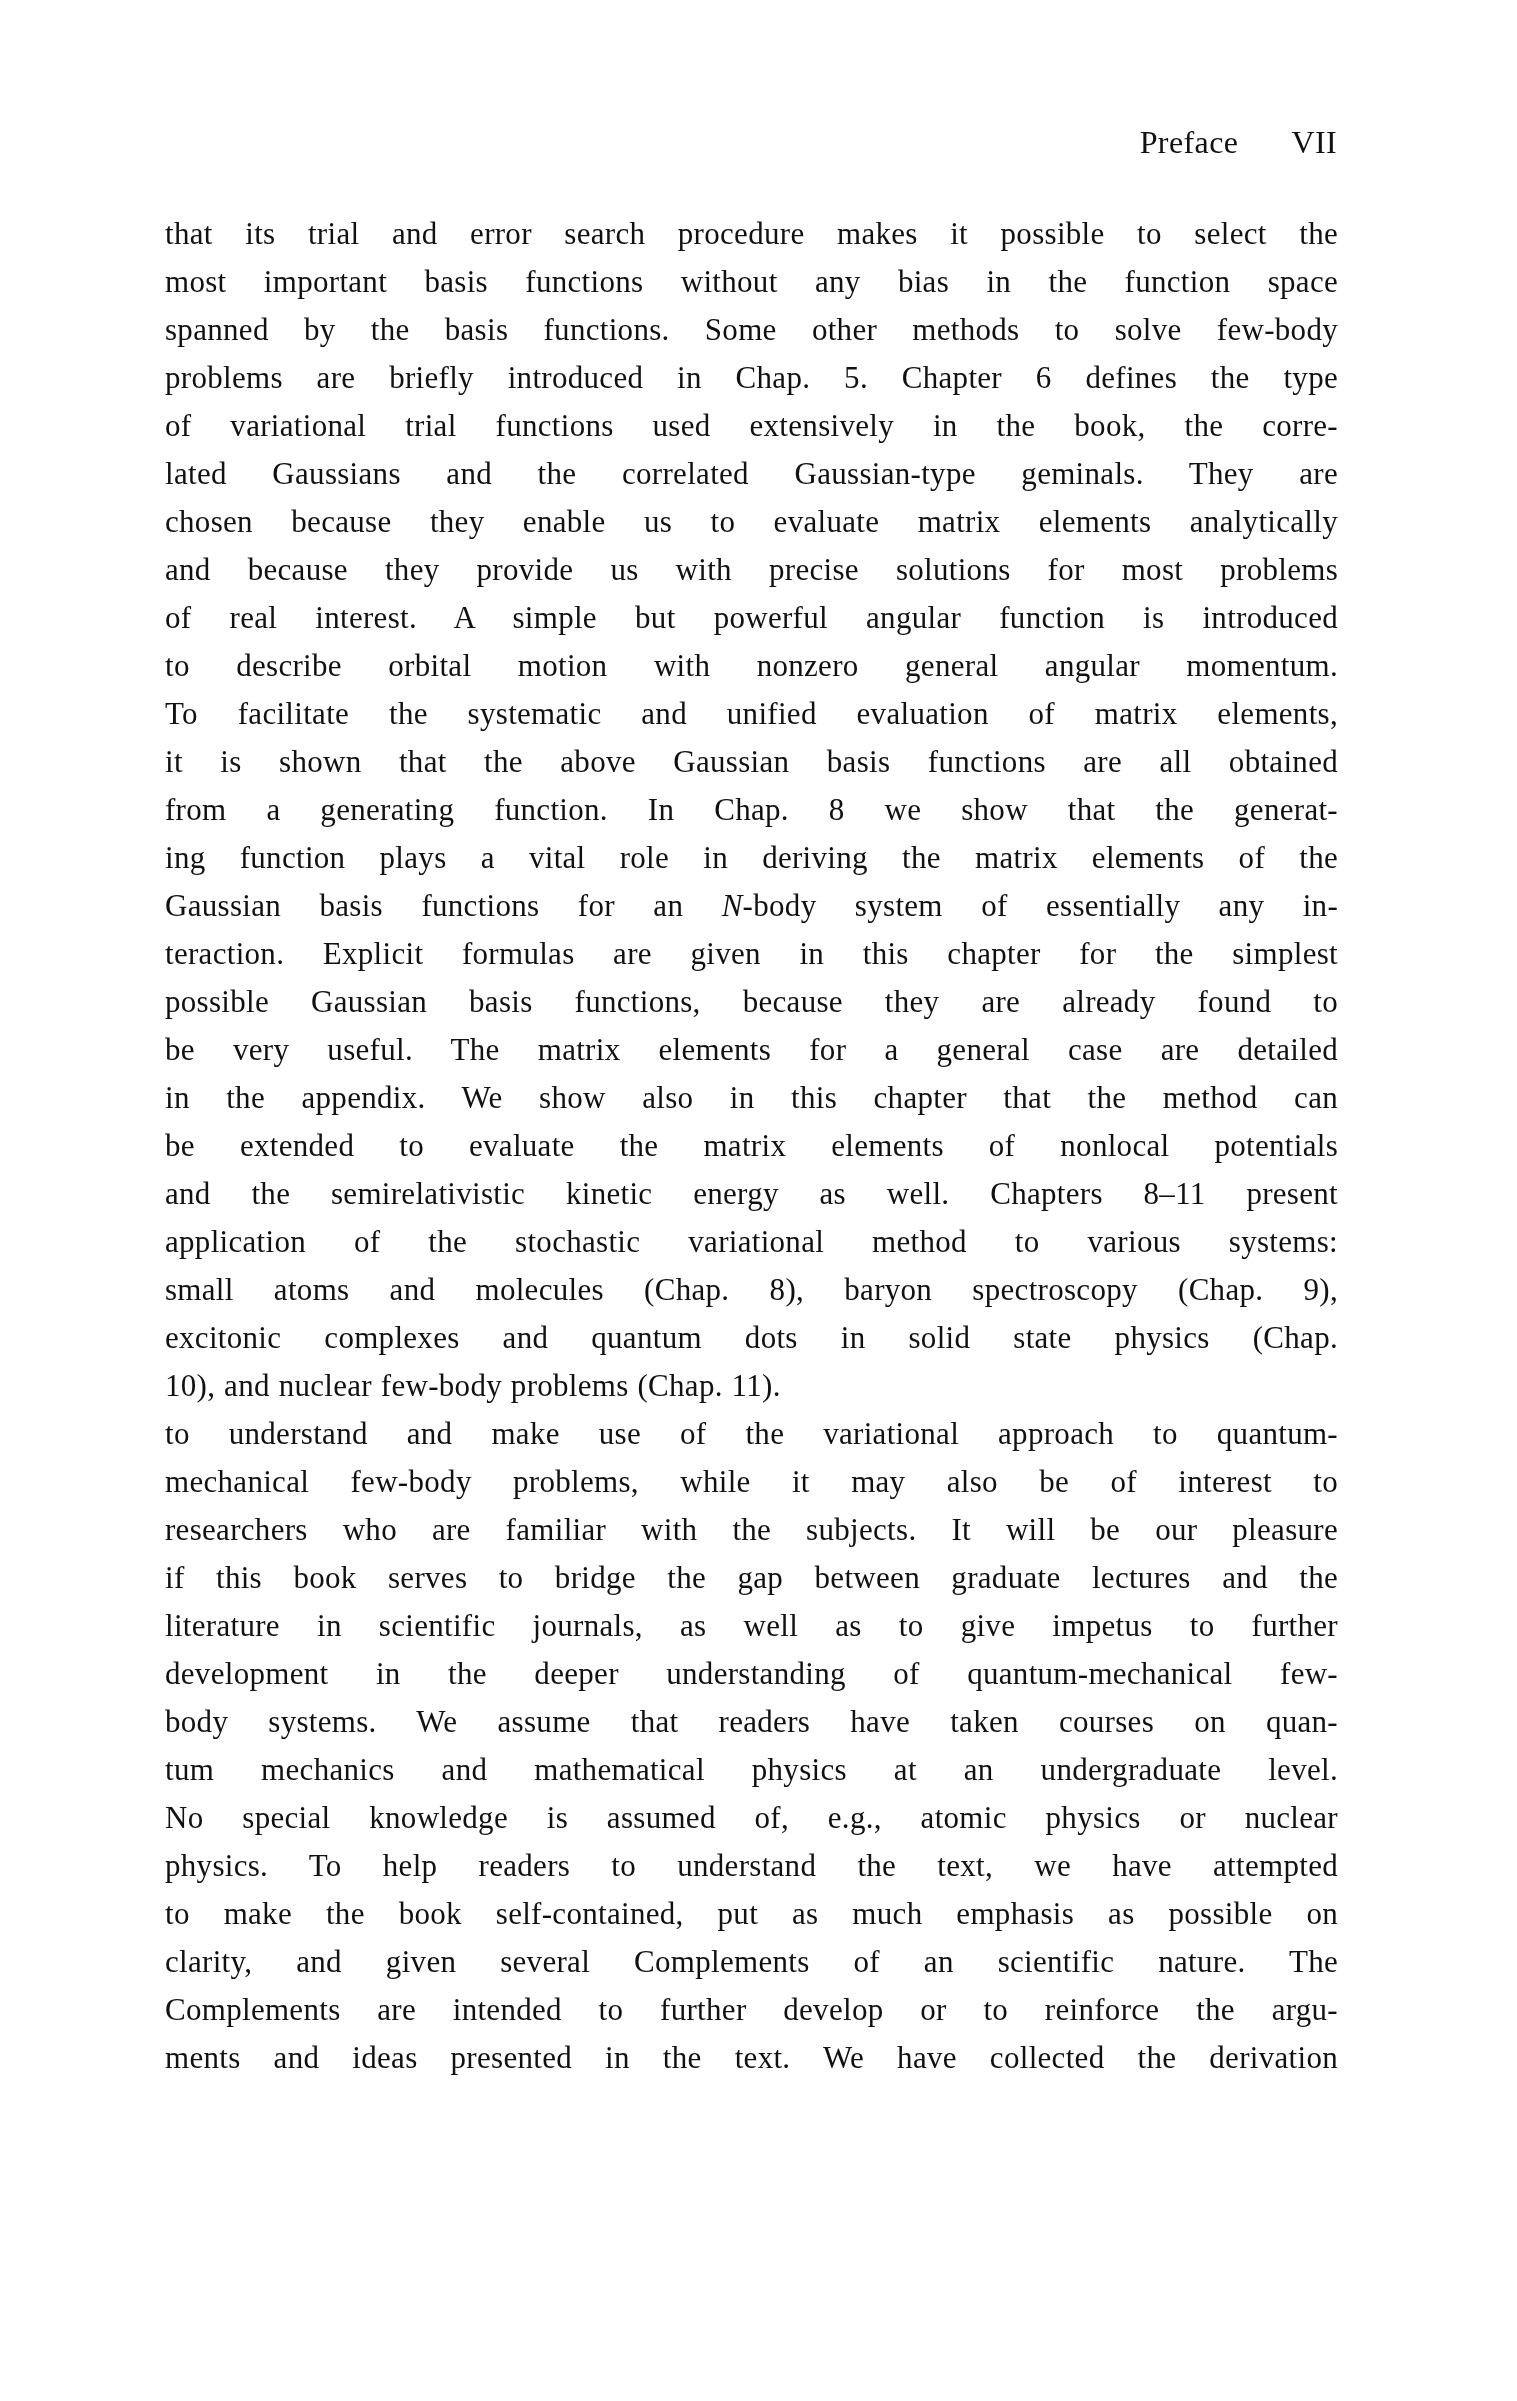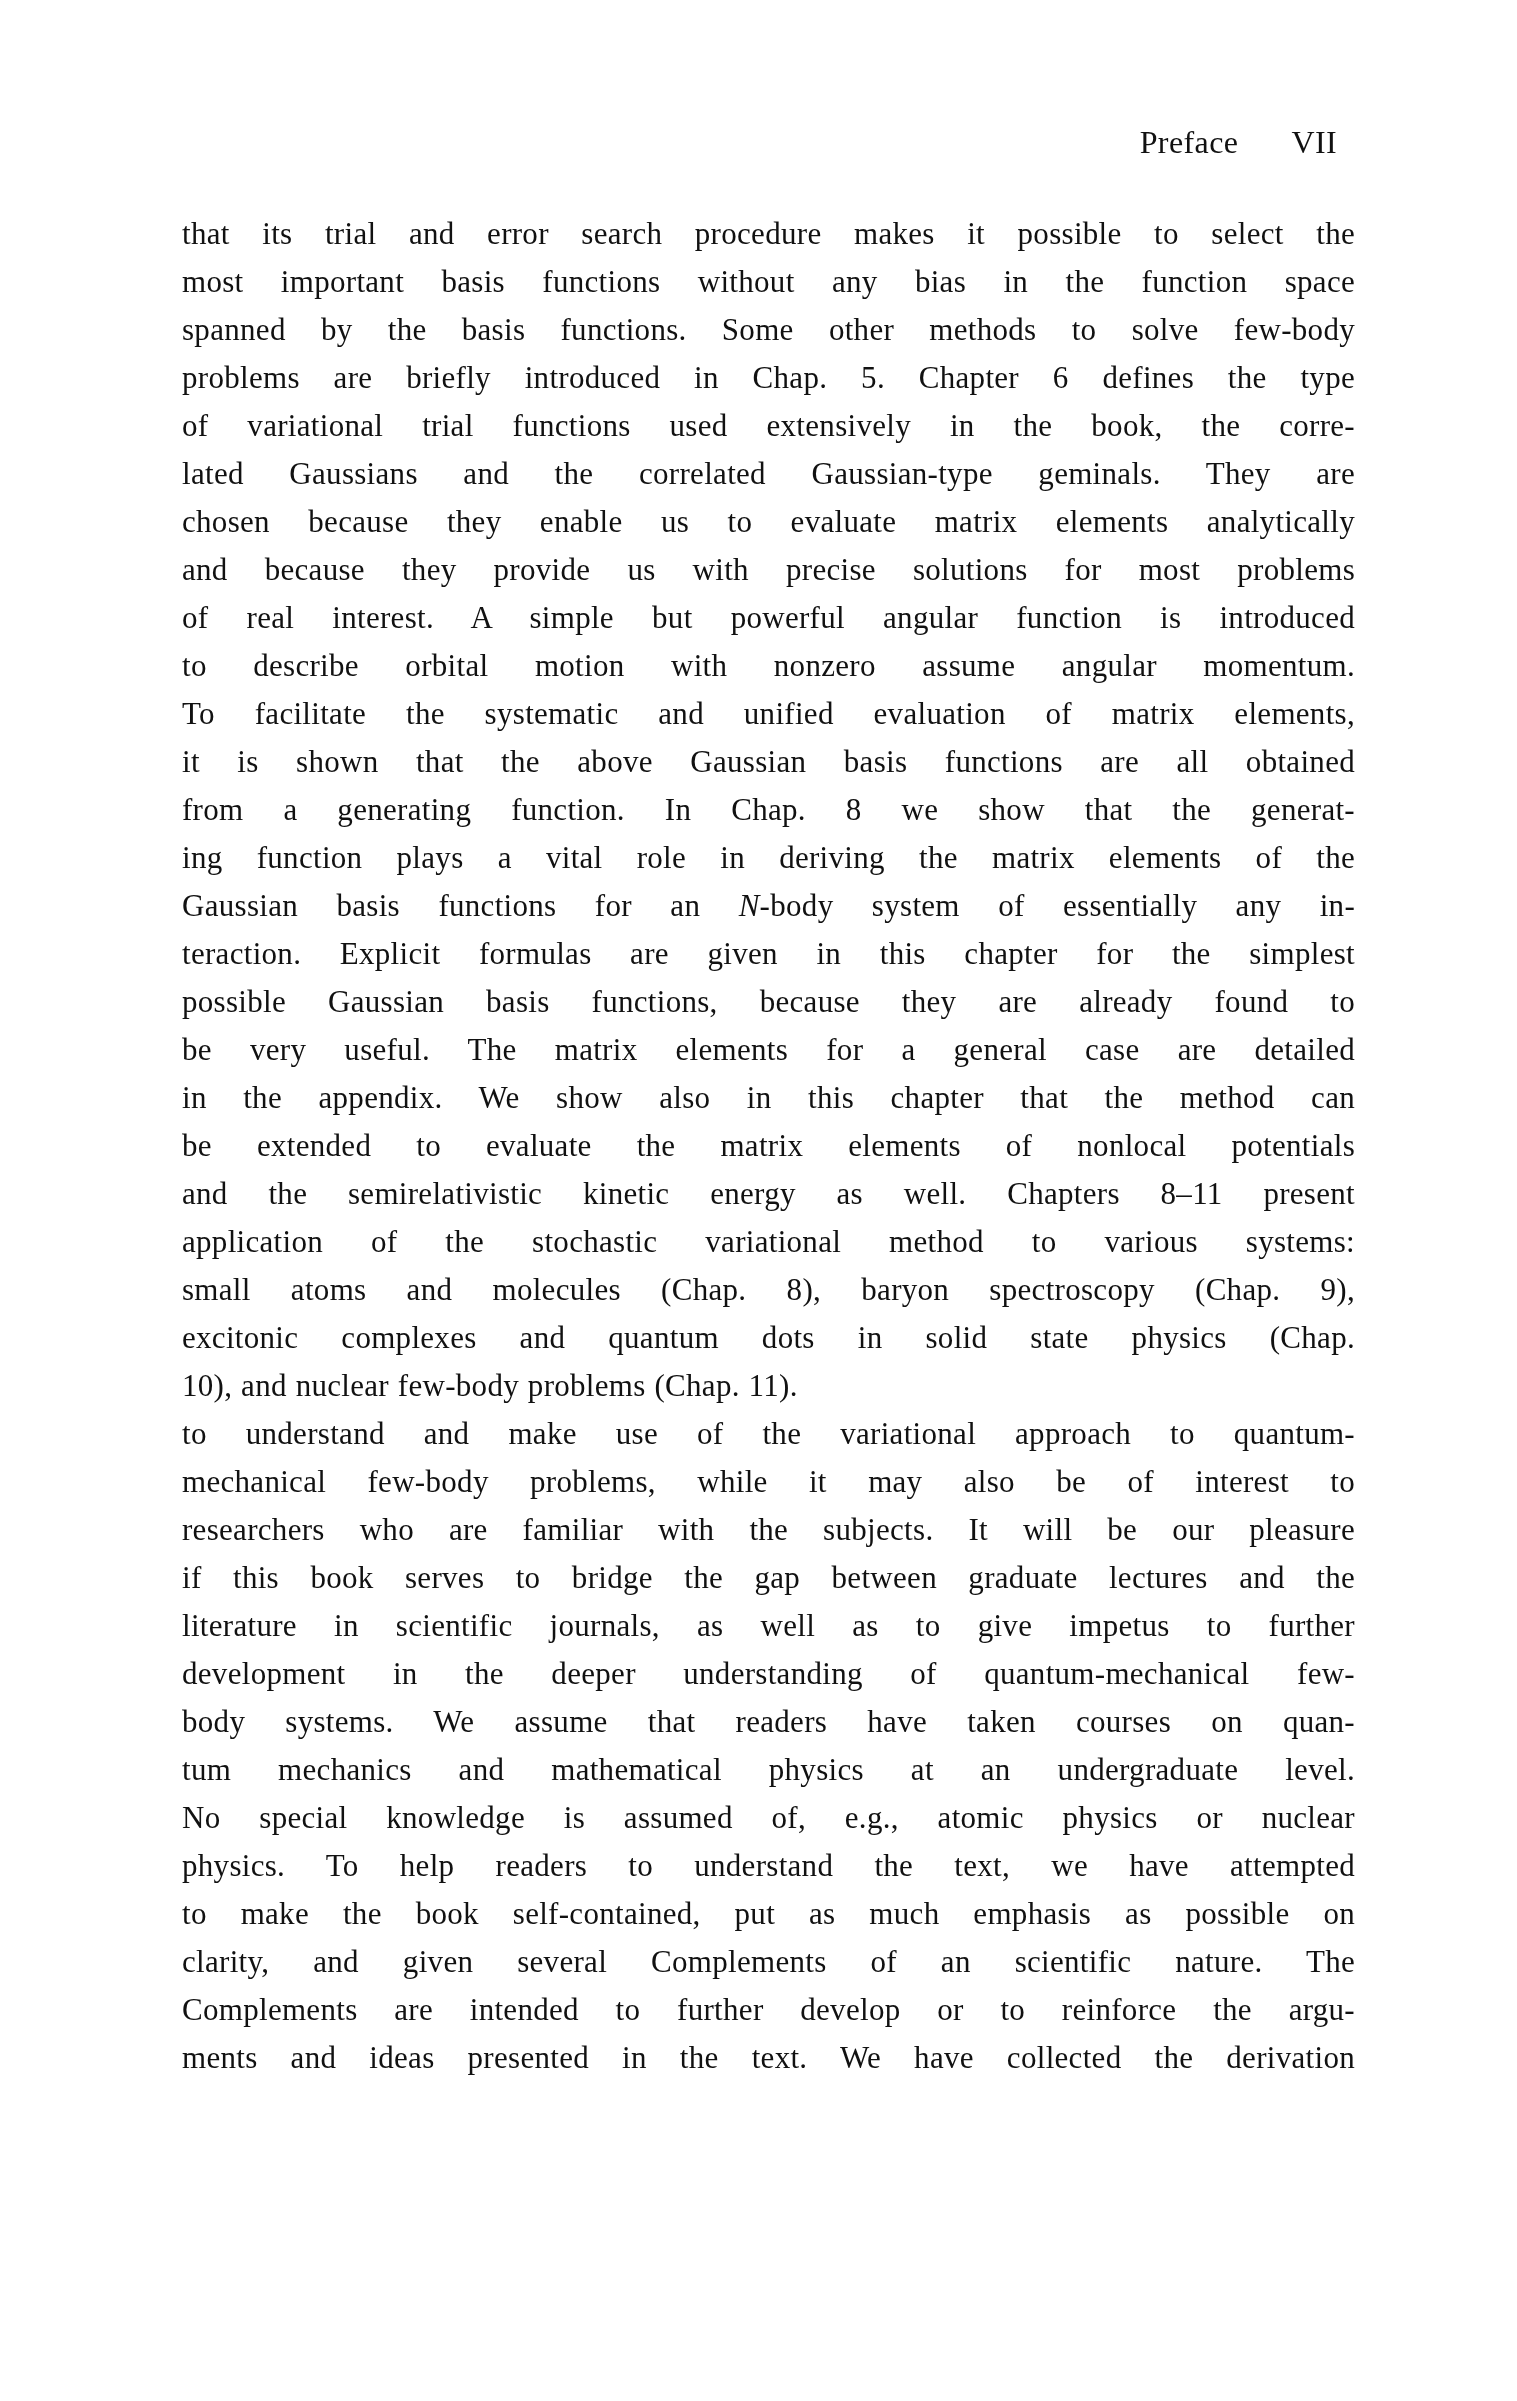--- a/index.html
+++ b/index.html
@@ -25,21 +25,21 @@
       font-family: "Liberation Serif", "DejaVu Serif", serif;
       font-size: 32px;
       letter-spacing: 0.4px;
       justify-content: flex-end;
     }
     .running-head .section {
       margin-right: 53px;
     }
     .text-block {
       position: absolute;
-      left: 182px;
+      left: 165px;
       top: 210px;
       width: 1173px;
     }
     .line {
       height: 48px;
       line-height: 48px;
       font-size: 31px;
       white-space: nowrap;
       text-align: justify;
       text-align-last: justify;
@@ -69,21 +69,21 @@
   <div>
     <div class="line">that its trial and error search procedure makes it possible to select the</div>
     <div class="line">most important basis functions without any bias in the function space</div>
     <div class="line">spanned by the basis functions. Some other methods to solve few-body</div>
     <div class="line">problems are briefly introduced in Chap. 5. Chapter 6 defines the type</div>
     <div class="line">of variational trial functions used extensively in the book, the corre-</div>
     <div class="line">lated Gaussians and the correlated Gaussian-type geminals. They are</div>
     <div class="line">chosen because they enable us to evaluate matrix elements analytically</div>
     <div class="line">and because they provide us with precise solutions for most problems</div>
     <div class="line">of real interest. A simple but powerful angular function is introduced</div>
-    <div class="line">to describe orbital motion with nonzero assume angular momentum.</div>
+    <div class="line">to describe orbital motion with nonzero general angular momentum.</div>
     <div class="line">To facilitate the systematic and unified evaluation of matrix elements,</div>
     <div class="line">it is shown that the above Gaussian basis functions are all obtained</div>
     <div class="line">from a generating function. In Chap. 8 we show that the generat-</div>
     <div class="line">ing function plays a vital role in deriving the matrix elements of the</div>
     <div class="line">Gaussian basis functions for an <span class="ital">N</span>-body system of essentially any in-</div>
     <div class="line">teraction. Explicit formulas are given in this chapter for the simplest</div>
     <div class="line">possible Gaussian basis functions, because they are already found to</div>
     <div class="line">be very useful. The matrix elements for a general case are detailed</div>
     <div class="line">in the appendix. We show also in this chapter that the method can</div>
     <div class="line">be extended to evaluate the matrix elements of nonlocal potentials</div>

